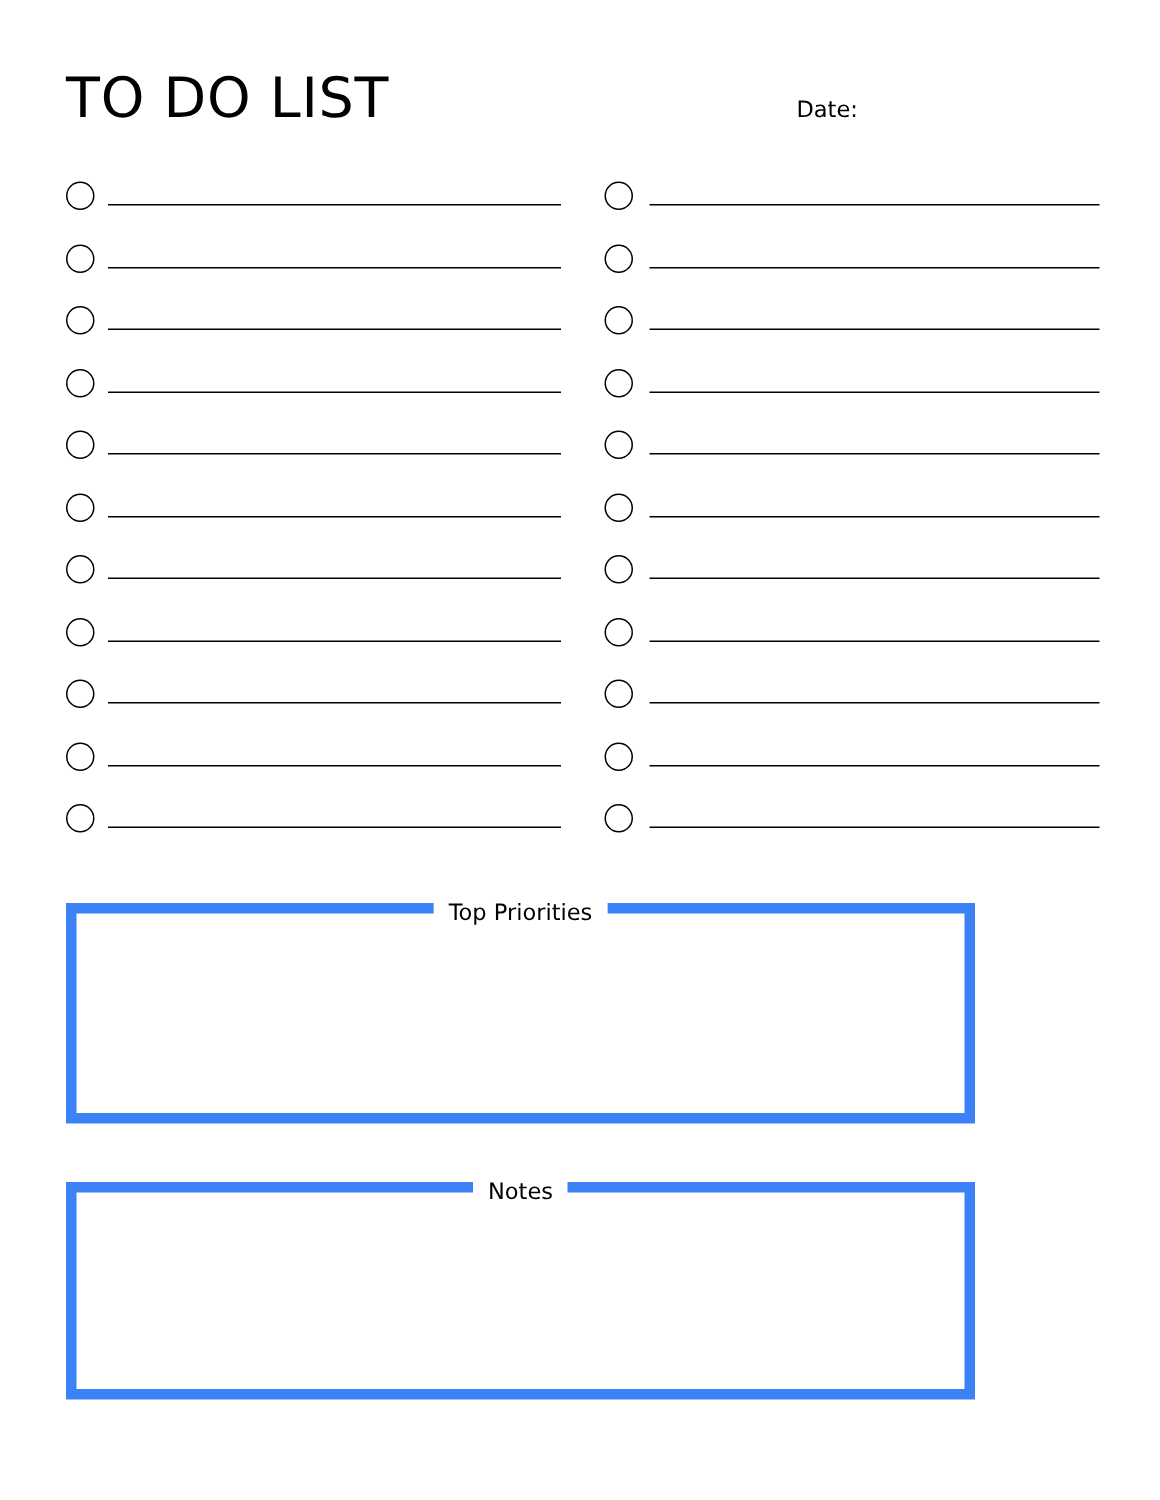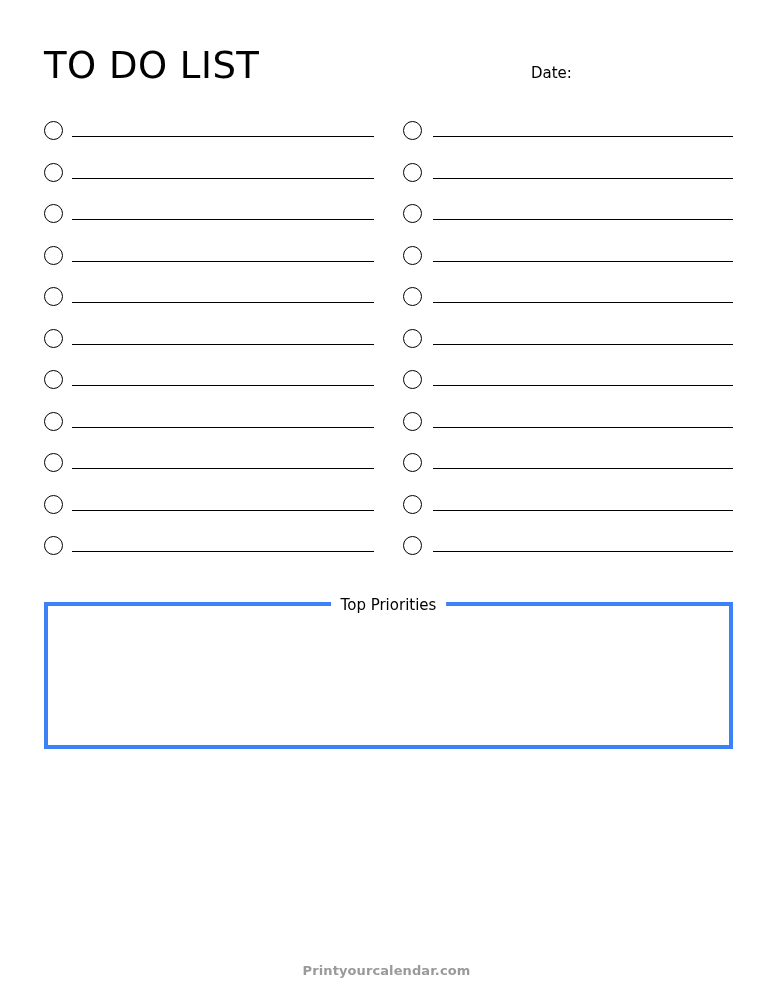--- a/index.html
+++ b/index.html
@@ -84,23 +84,23 @@
     border-bottom: 1.1px solid #000;
   }
   .col-right .task-line {
     margin-left: 11px;
   }
 
   
   .box {
     position: absolute;
     left: 44px;
-    width: 689px;
+    width: 606px;
     box-sizing: border-box;
-    border: 4px solid #3b82f6;
+    border: 7px solid #3b82f6;
   }
   .box-legend {
     position: absolute;
     top: -10px;
     left: 50%;
     transform: translateX(-50%);
     background: #ffffff;
     padding: 0 10px;
     font-size: 15px;
     white-space: nowrap;
@@ -237,16 +237,19 @@
         </div>
     </div>
 
   </div>
 
   <div class="box" id="priorities-box">
     <div class="box-legend">Top Priorities</div>
     <div class="box-body"></div>
   </div>
 
-
-  <div class="footer">Printyourcalendar.com</div>
+  <div class="box" id="notes-box">
+    <div class="box-legend">Notes</div>
+    <div class="box-body"></div>
+  </div>
+
 
 </div>
 
 </body></html>

